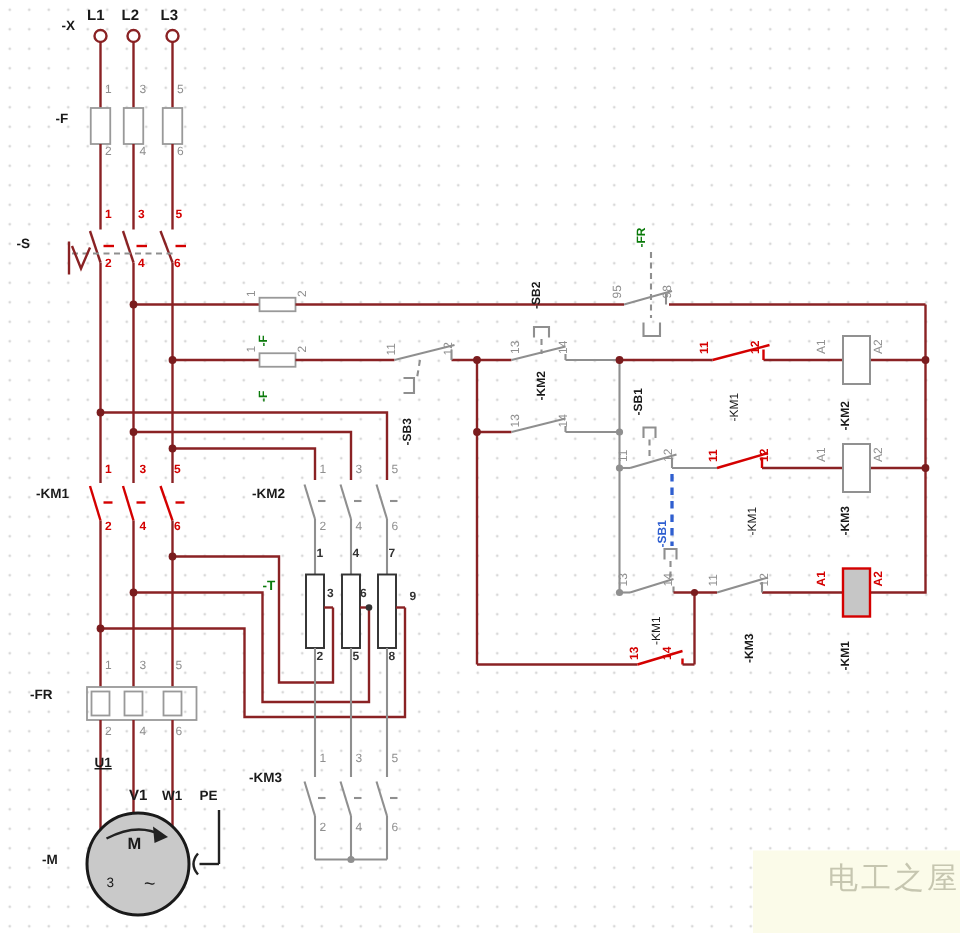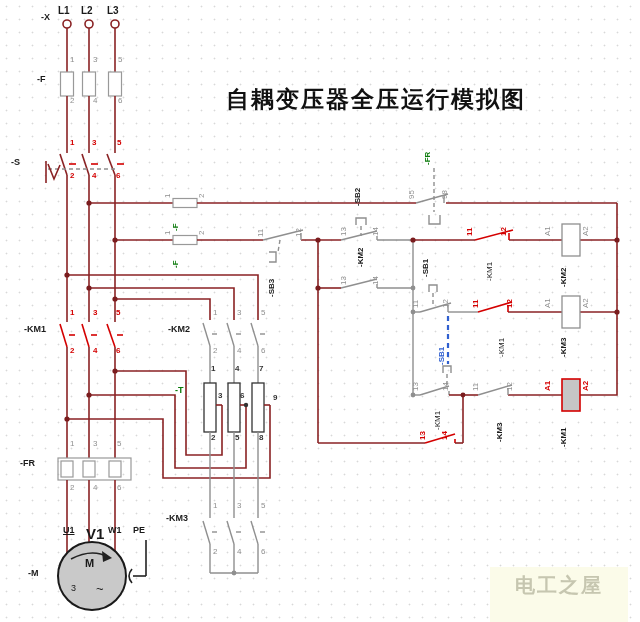--- a/index.html
+++ b/index.html
@@ -14,22 +14,22 @@
   .lbl{position:absolute;white-space:nowrap;line-height:1;font-size:8px;color:#1a1a1a;}
   .lbl.b{font-weight:bold;}
   .lbl.g{color:#8f8f8f;}
   .lbl.r{color:#d40000;}
   .lbl.gn{color:#0a7a0a;}
   .lbl.bl{color:#2f5fd0;}
   .lbl.d{color:#333;}
   .lbl.rot{transform-origin:0 0;transform:rotate(-90deg);}
   #title{position:absolute;left:226px;top:84px;font-size:23px;font-weight:bold;
          color:#111;letter-spacing:2px;}
-  #watermark{position:absolute;left:490px;top:567px;width:138px;height:55px;
-             background:#fbfbe9;text-align:center;font-weight:bold;}
+  #watermark{position:absolute;left:502px;top:567px;width:138px;height:55px;
+             background:#fbfbe9;text-align:right;}
   #wm-name{font-size:20px;color:#c6c6b0;margin-top:5px;letter-spacing:2px;}
   #wm-site{font-size:11px;color:#c6c6b0;margin-top:2px;}
   
   .wm{stroke:#8a2224;stroke-width:1.6;fill:none;}
   .wr{stroke:#d40000;stroke-width:1.6;fill:none;}
   .wg{stroke:#8f8f8f;stroke-width:1.4;fill:none;}
   .wk{stroke:#222;stroke-width:1.6;fill:none;}
   .dash{stroke-dasharray:4,3;}
   .bluedash{stroke:#2f5fd0;stroke-width:2.2;stroke-dasharray:5,4;fill:none;}
   .box{fill:#ffffff;stroke:#999;stroke-width:1.2;}
@@ -291,36 +291,35 @@
       <circle cx="617" cy="312" r="2.6"></circle>
         <circle cx="463" cy="395" r="2.4"></circle>
       <circle cx="246" cy="405" r="2.2" fill="#333"></circle>
       <circle cx="413" cy="288" r="2.4" fill="#8f8f8f"></circle>
       <circle cx="413" cy="312" r="2.4" fill="#8f8f8f"></circle>
       <circle cx="413" cy="395" r="2.4" fill="#8f8f8f"></circle>
       <circle cx="234" cy="573" r="2.4" fill="#8f8f8f"></circle>
     </g>
   </svg>
 
-  <div id="title">自耦变压器全压运行模拟图</div>
   <div id="labels">
       <div class="lbl b" style="left: 58px; top: 6px; font-size: 10px;">L1</div>
       <div class="lbl b" style="left: 81px; top: 6px; font-size: 10px;">L2</div>
       <div class="lbl b" style="left: 107px; top: 6px; font-size: 10px;">L3</div>
       <div class="lbl b" style="left: 41px; top: 13px; font-size: 9px;">-X</div>
       <div class="lbl b" style="left: 37px; top: 75px; font-size: 9px;">-F</div>
       <div class="lbl b" style="left: 11px; top: 158px; font-size: 9px;">-S</div>
       <div class="lbl b" style="left: 24px; top: 325px; font-size: 9px;">-KM1</div>
       <div class="lbl b" style="left: 168px; top: 325px; font-size: 9px;">-KM2</div>
       <div class="lbl gn b" style="left: 175px; top: 386px; font-size: 9px;">-T</div>
       <div class="lbl b" style="left: 166px; top: 514px; font-size: 9px;">-KM3</div>
       <div class="lbl b" style="left: 20px; top: 459px; font-size: 9px;">-FR</div>
       <div class="lbl b" style="left: 28px; top: 569px; font-size: 9px;">-M</div>
-      <div class="lbl b" style="left: 63px; top: 526px; font-size: 9px; text-decoration: underline;">U1</div>
-      <div class="lbl b" style="left: 86px; top: 526px; font-size: 15px;">V1</div>
+      <div class="lbl b" style="left: 63px; top: 504px; font-size: 9px; text-decoration: underline;">U1</div>
+      <div class="lbl b" style="left: 86px; top: 526px; font-size: 10px;">V1</div>
       <div class="lbl b" style="left: 108px; top: 526px; font-size: 9px;">W1</div>
       <div class="lbl b" style="left: 133px; top: 526px; font-size: 9px;">PE</div>
       <div class="lbl b" style="left: 85px; top: 558px; font-size: 11px;">M</div>
       <div class="lbl" style="left: 71px; top: 584px; font-size: 9px;">3</div>
       <div class="lbl" style="left: 96px; top: 582px; font-size: 13px;">~</div>
       <div class="lbl g" style="left: 70px; top: 56px;">1</div>
       <div class="lbl g" style="left: 93px; top: 56px;">3</div>
       <div class="lbl g" style="left: 118px; top: 56px;">5</div>
       <div class="lbl g" style="left: 70px; top: 97px;">2</div>
       <div class="lbl g" style="left: 93px; top: 97px;">4</div>

